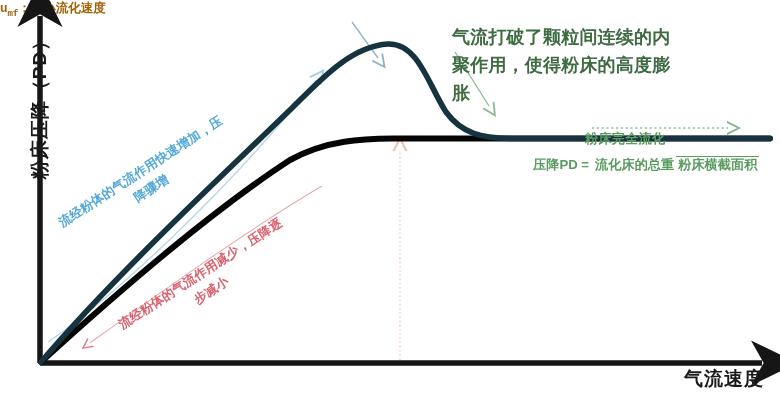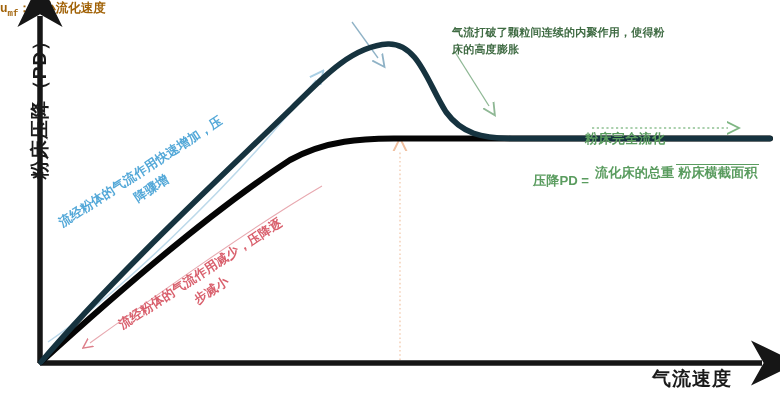--- a/index.html
+++ b/index.html
@@ -40,39 +40,39 @@
     text-align: center;
     transform: rotate(-90deg);
     transform-origin: center center;
     font-size: 19px;
     font-weight: bold;
     color: #1a1a1a;
     letter-spacing: 1px;
   }
   #x-axis-title {
     position: absolute;
-    left: 652px;
+    left: 684px;
     top: 366px;
     font-size: 19px;
     font-weight: bold;
     color: #1a1a1a;
     letter-spacing: 1px;
   }
   #note-top-left {
     left: 52px;
     top: 8px;
     width: 300px;
     font-size: 13.2px;
     color: #5d7f96;
   }
   #note-top-right {
     left: 452px;
     top: 24px;
     width: 220px;
-    font-size: 11px;
+    font-size: 18px;
     color: #3f6b43;
   }
   #note-full-fluidization {
     left: 585px;
     top: 100px;
     font-size: 13.2px;
     color: #5a9c5f;
     margin-top: 29px;
   }
   #note-low-velocity {
@@ -97,21 +97,21 @@
   #formula-pd {
     position: absolute;
     left: 533px;
     top: 156px;
     display: flex;
     align-items: center;
     color: #5a9c5f;
     font-size: 13.2px;
     font-weight: bold;
   }
-  #formula-pd .lhs { margin-right: 4px; margin-top: 16px; }
+  #formula-pd .lhs { margin-right: 4px; }
   #formula-pd .frac {
     display: inline-flex;
     flex-direction: row;
     align-items: center;
     line-height: 1.25;
   }
   #formula-pd .num { padding: 0 2px; }
   #formula-pd .den {
     padding: 0 2px;
     border-top: 1.3px solid #5a9c5f;

